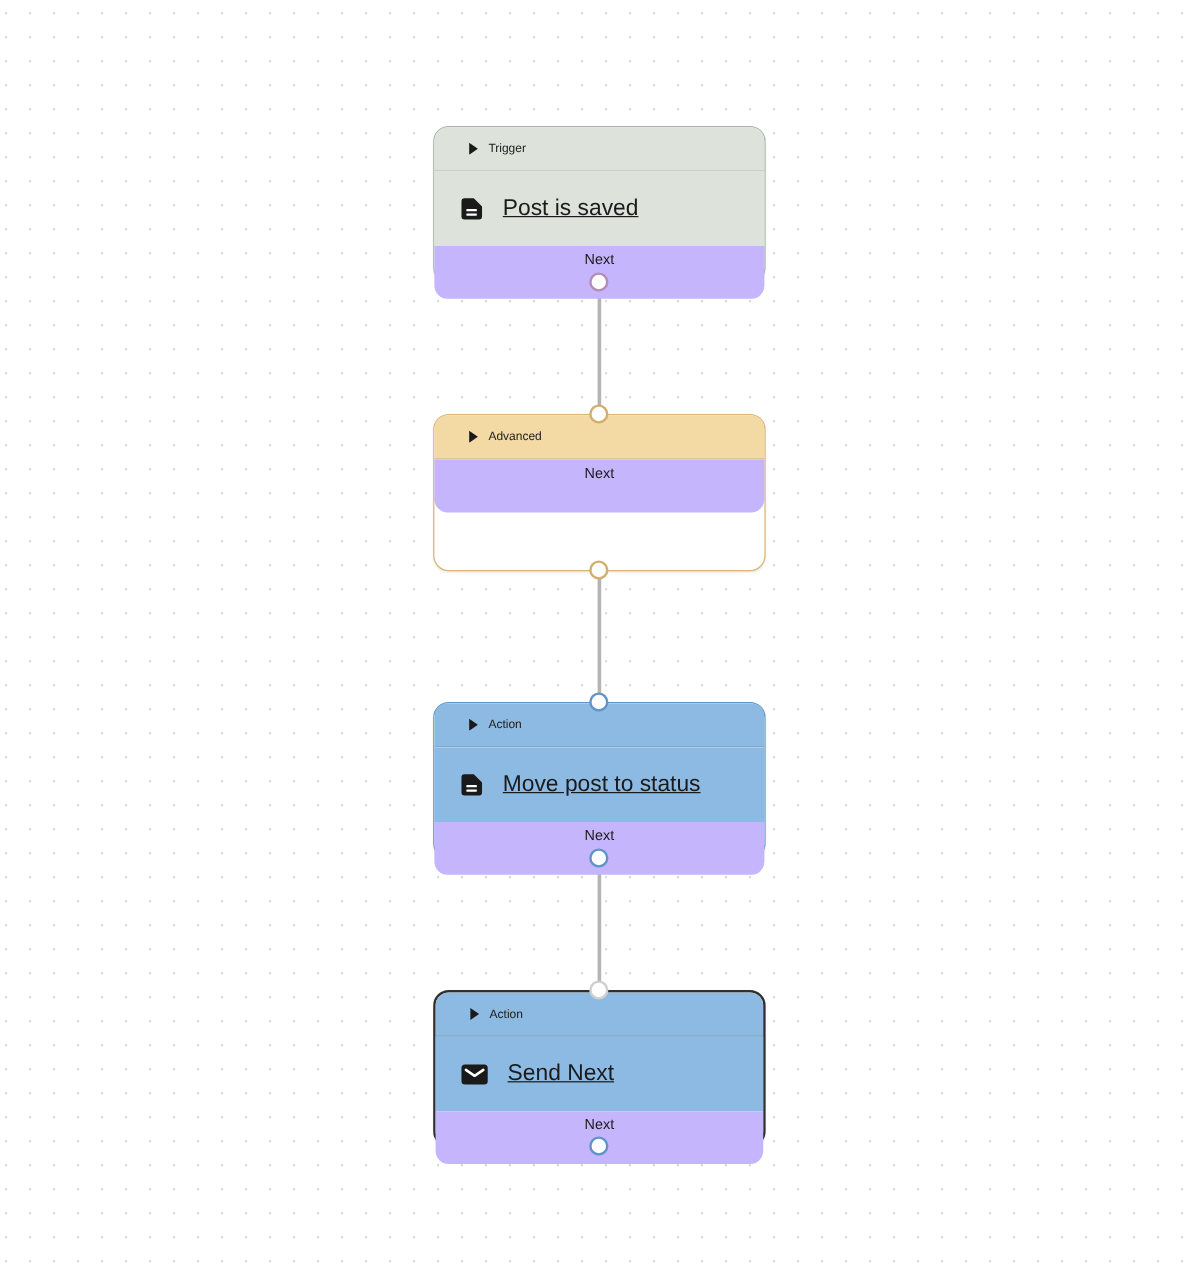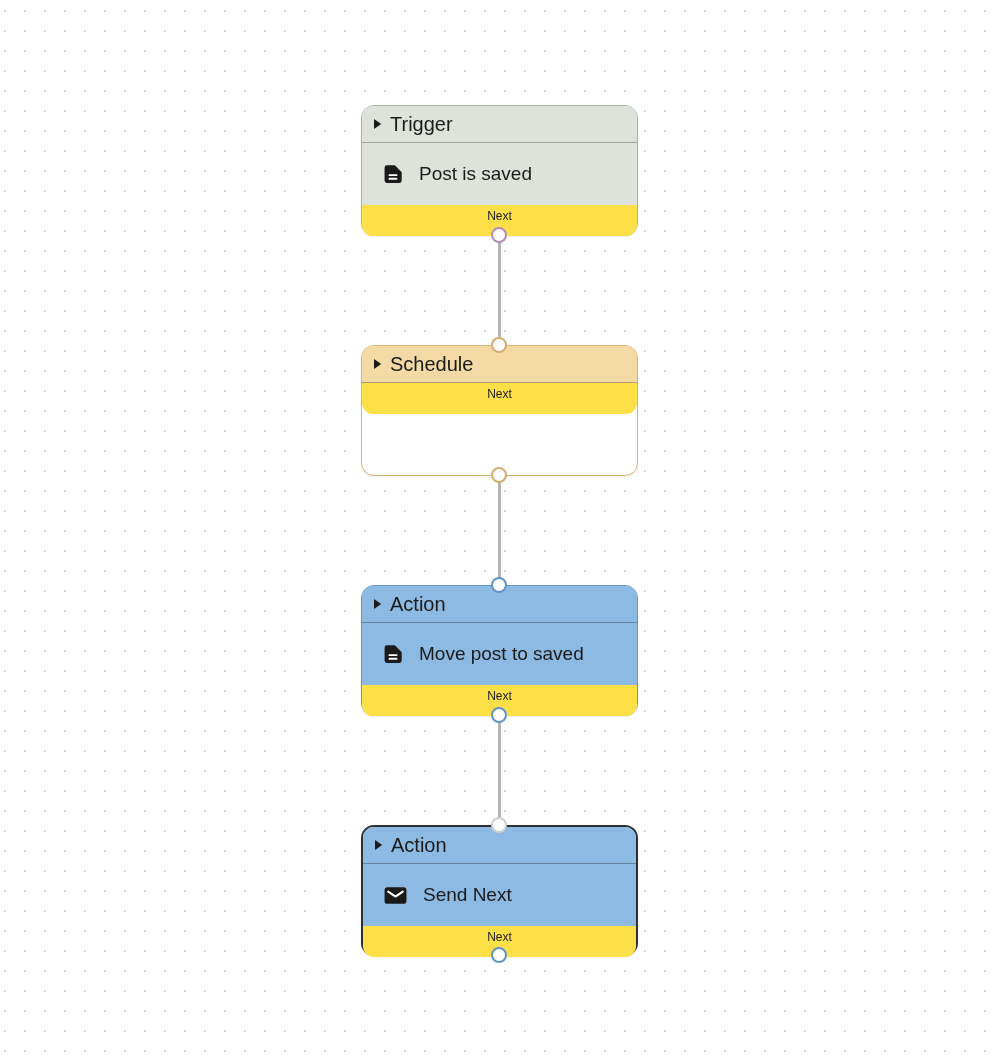--- a/index.html
+++ b/index.html
@@ -28,35 +28,36 @@
     z-index:2;
     box-shadow:0 1px 2px rgba(0,0,0,0.07);
   }
   .node.trigger  { --bg: var(--trigger-bg,  #dde3db); --bd: var(--trigger-border,  #a7b3a5); }
   .node.advanced { --bg: var(--advanced-bg, #f3d9a3); --bd: var(--advanced-border, #d8b573); }
   .node.action   { --bg: var(--action-bg,   #8dbae2); --bd: var(--action-border,   #6094c8); }
   .node.selected { border:2px solid var(--selected_border, #2f2f2f); }
 
   .node-header {
     height:37px; display:flex; align-items:center;
-    padding-left:11px; gap:8px;
+    padding-left:28px; gap:8px;
     background:var(--bg);
     border-bottom:1px solid rgba(0,0,0,0.28);
     border-radius:11px 11px 0 0;
-    font-size:20px;
+    font-size:10px;
     text-align:center;
   }
   .node-body {
     height:62px; display:flex; align-items:center;
     padding-left:20px; gap:15px;
     background:var(--bg);
     font-size:19px;
+    text-decoration:underline;
   }
   .node-footer {
-    height:31px; background:#fde047;
+    height:44px; background:#c4b5fd;
     text-align:center; font-size:12px; padding-top:4px;
     border-radius:0 0 11px 11px;
   }
 
   .port {
     position:absolute; width:16px; height:16px; border-radius:50%;
     background:#ffffff; border:2.5px solid #999; z-index:3;
   }
   .port.p-trigger  { border-color: var(--trigger-port,  #b48cb8); }
   .port.p-advanced { border-color: var(--advanced-port, #d3ae6c); }
@@ -94,21 +95,21 @@
     </div>
     <div class="node-footer">Next</div>
   </div>
   <div class="port p-trigger" style="left:491px; top:227px;"></div>
 
   <div class="node advanced" style="top:345px;">
     <div class="node-header">
       <svg class="arrow-icon" viewBox="0 0 9 10">
           <path d="M1 0 L8.2 5 L1 10 Z" fill="#1a1a1a"></path>
         </svg>
-      <span>Schedule</span>
+      <span>Advanced</span>
     </div>
     <div class="node-footer">Next</div>
   </div>
   <div class="port p-advanced" style="left:491px; top:337px;"></div>
   <div class="port p-advanced" style="left:491px; top:467px;"></div>
 
   <div class="node action" style="top:585px;">
     <div class="node-header">
       <svg class="arrow-icon" viewBox="0 0 9 10">
           <path d="M1 0 L8.2 5 L1 10 Z" fill="#1a1a1a"></path>
@@ -116,21 +117,21 @@
       <span>Action</span>
     </div>
     <div class="node-body">
       <span class="body-icon">
         <svg width="22" height="22" viewBox="0 0 24 24">
             <path d="M5.5 2.5 h8.5 l7.5 7.5 v9 a2.7 2.7 0 0 1 -2.7 2.7 h-13.3 a2.7 2.7 0 0 1 -2.7 -2.7 v-13.8 a2.7 2.7 0 0 1 2.7 -2.7 z" fill="#1a1a1a"></path>
             <rect x="7.2" y="12.2" width="9.6" height="2.1" rx="0.6" fill="#ffffff"></rect>
             <rect x="7.2" y="16.2" width="9.6" height="2.1" rx="0.6" fill="#ffffff"></rect>
           </svg>
       </span>
-      <span>Move post to saved</span>
+      <span>Move post to status</span>
     </div>
     <div class="node-footer">Next</div>
   </div>
   <div class="port p-action" style="left:491px; top:577px;"></div>
   <div class="port p-action" style="left:491px; top:707px;"></div>
 
   <div class="node action selected" style="top:825px;">
     <div class="node-header">
       <svg class="arrow-icon" viewBox="0 0 9 10">
           <path d="M1 0 L8.2 5 L1 10 Z" fill="#1a1a1a"></path>

